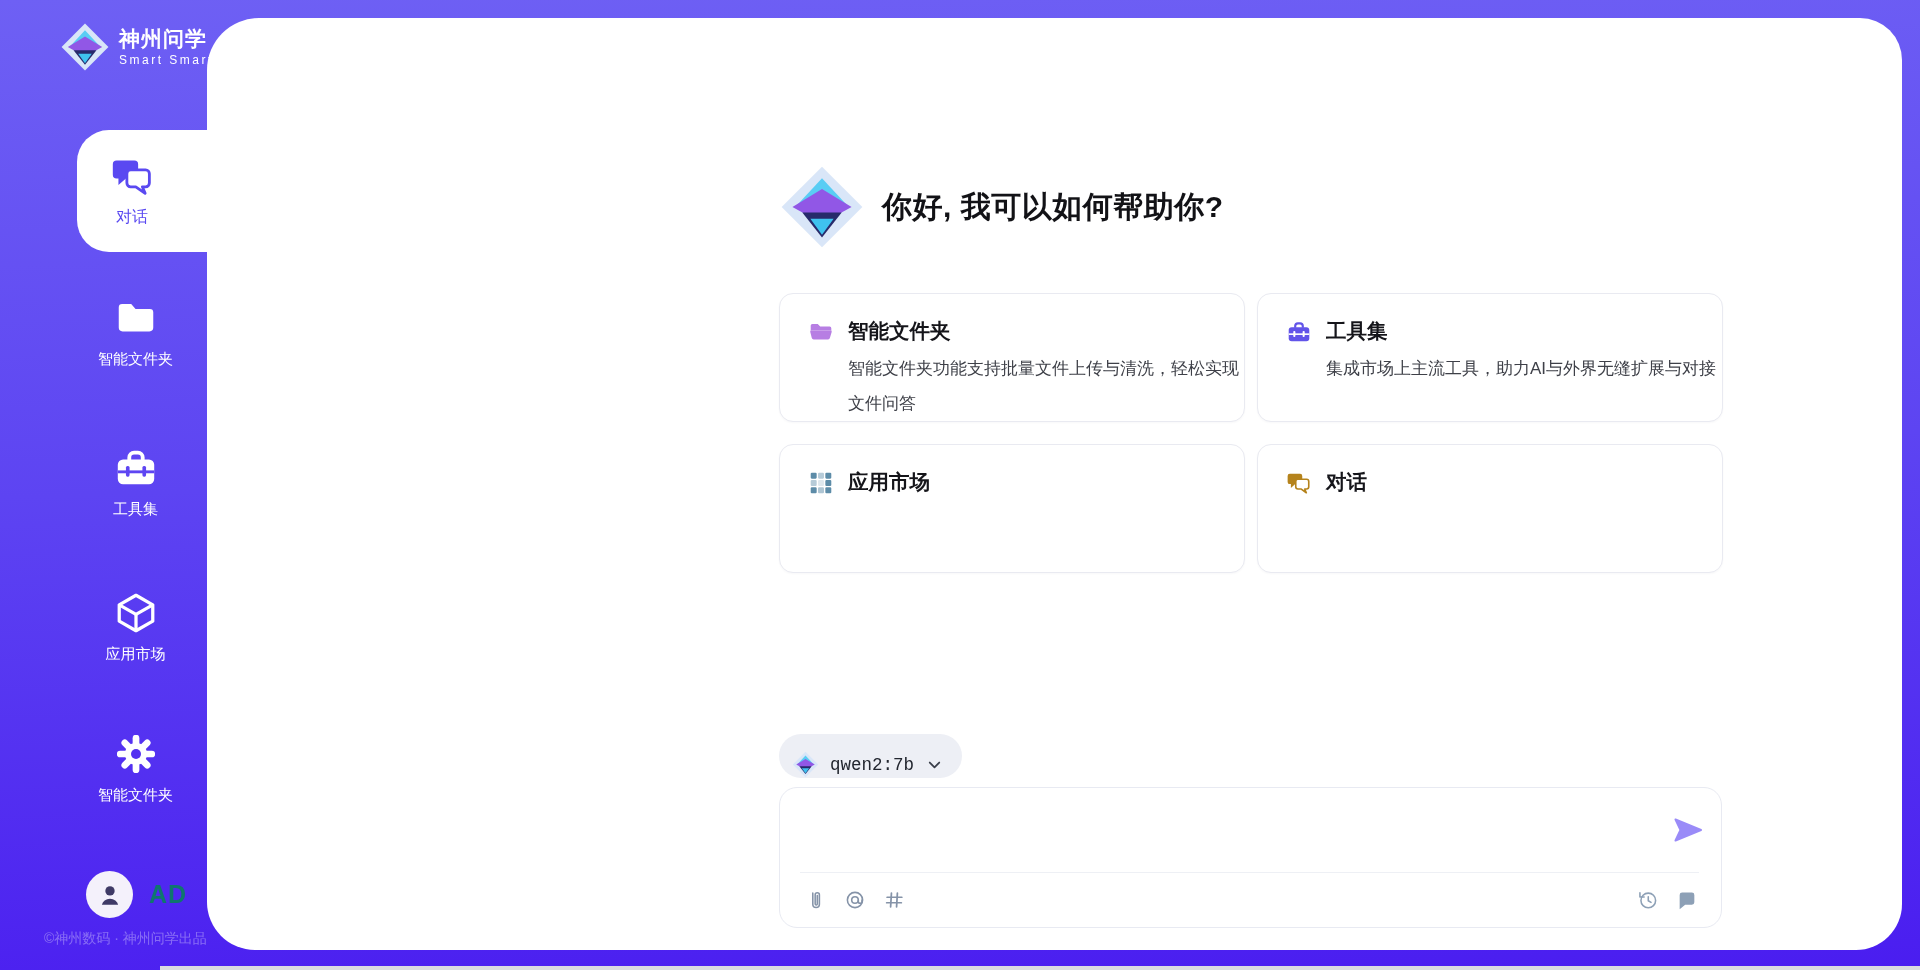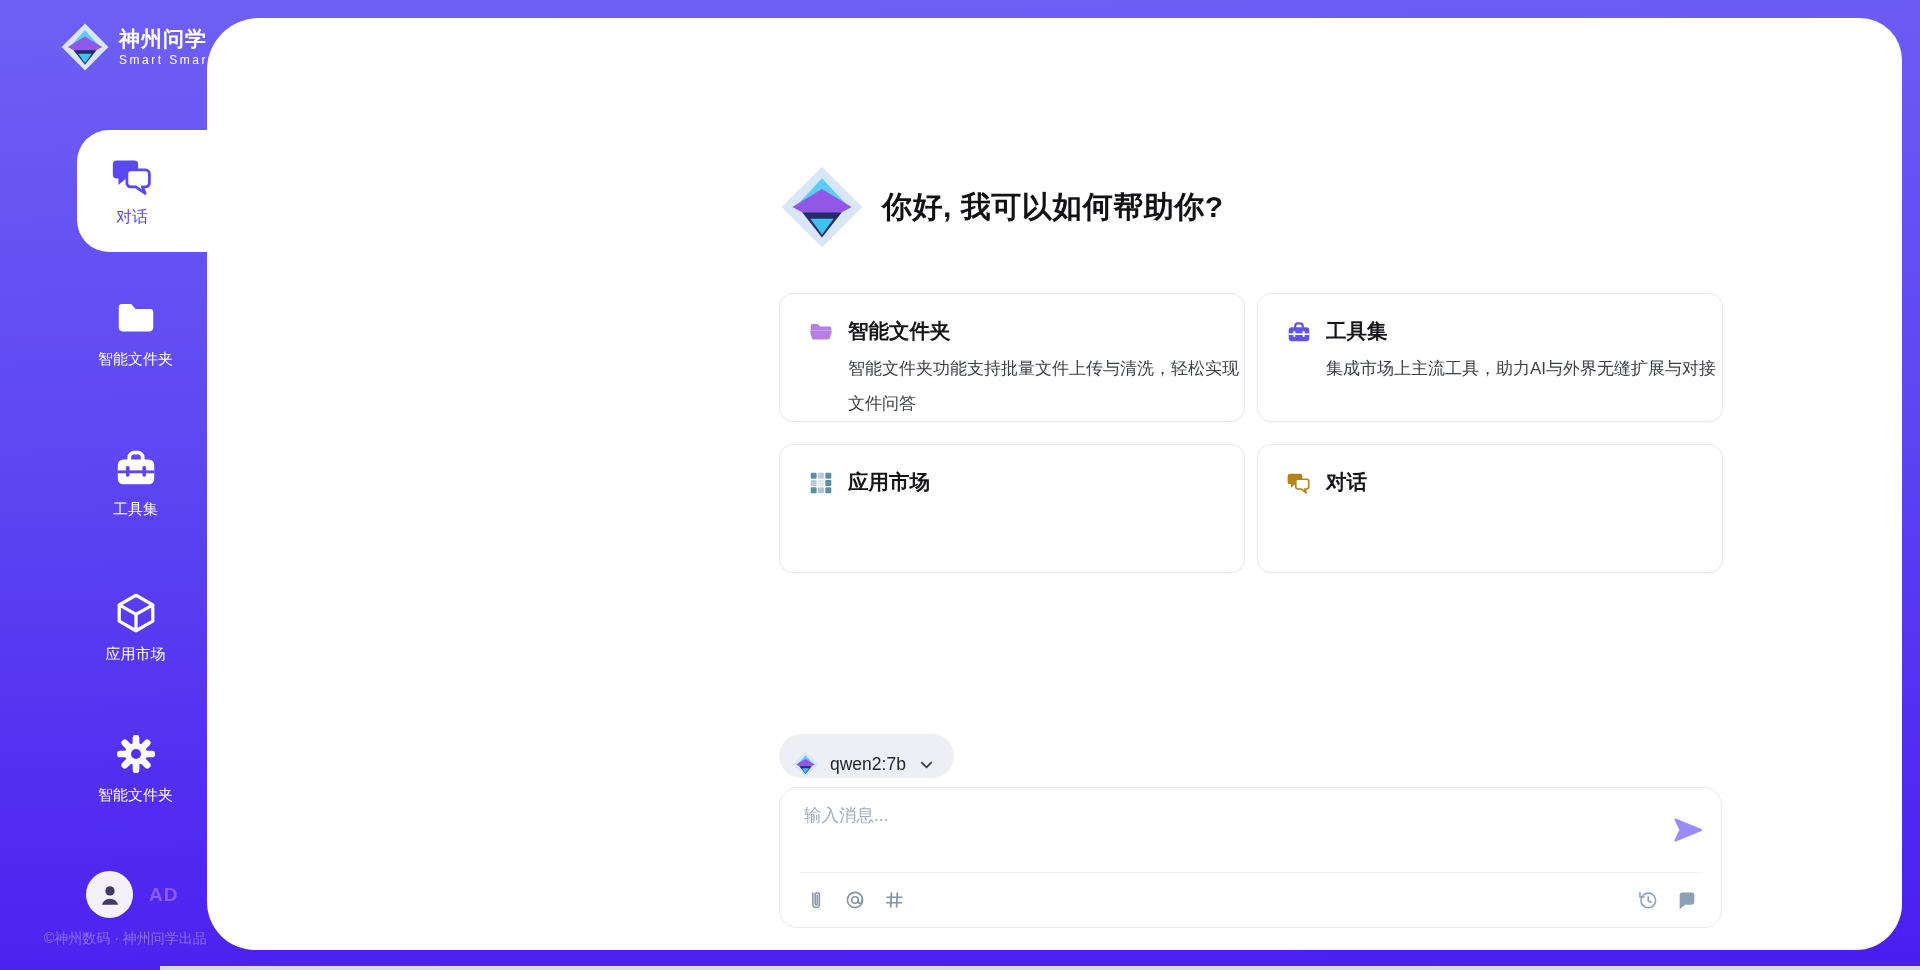--- a/index.html
+++ b/index.html
@@ -47,21 +47,21 @@
     position:absolute; left:0; top:0; width:110px; height:100%;
     display:flex; flex-direction:column; align-items:center; justify-content:center; gap:8px;
     color:#5a49f1;
   }
   .nav-active svg { width:45px; height:45px; }
   .nav-active .nav-label { color:#5a49f1; font-size:16px; }
 
   .user-row { position:absolute; left:54px; top:871px; display:flex; align-items:center; gap:16px; cursor:pointer; }
   .avatar-circle { width:47px; height:47px; border-radius:50%; background:#f4f1fb; display:flex; align-items:center; justify-content:center; }
   .avatar-circle svg { width:26px; height:26px; }
-  .user-initials { color:#8b5cf6; font-size:19px; font-weight:bold; letter-spacing:1px; }
+  .user-initials { color:#0f766e; font-size:25px; font-weight:bold; letter-spacing:1px; }
 
   .sidebar-footer { position:absolute; left:12px; top:930px; width:200px; color:rgba(255,255,255,0.33); font-size:14px; }
 
   
   .greeting { position:absolute; left:572px; top:146px; display:flex; align-items:center; gap:17px; }
   .greeting svg { width:86px; height:86px; }
   .greeting-text { font-size:30px; font-weight:bold; color:#121216; letter-spacing:0.5px; }
 
   
   .cards {
@@ -73,21 +73,21 @@
     box-shadow:0 1px 2px rgba(20,25,50,0.03); cursor:pointer;
   }
   .card-icon { position:absolute; left:28px; top:25px; width:26px; height:26px; }
   .card-icon svg { width:26px; height:26px; display:block; }
   .card-title { position:absolute; left:68px; top:23px; font-size:20.5px; font-weight:bold; color:#15151a; }
   .card-desc { position:absolute; left:68px; top:57px; width:394px; font-size:17px; line-height:35px; color:#3e4048; }
 
   
   .model-pill {
     position:absolute; left:572px; top:716px; height:44px; padding:17px 18px 0 13px;
-    background:#edeff5; border-radius:22px; display:flex; align-items:center; gap:11px; cursor:pointer;
+    background:#edeff5; border-radius:22px; display:flex; align-items:center; gap:11px; cursor:pointer;font-family:Liberation Mono, monospace;
   }
   .model-pill svg.logo { width:27px; height:27px; }
   .model-name { font-size:17.5px; color:#22262f; }
   .model-pill svg.chev { width:19px; height:19px; }
 
   
   .composer {
     position:absolute; left:572px; top:769px; width:943px; height:141px;
     background:#fff; border:1.5px solid #e8eaf2; border-radius:18px;
   }
@@ -197,21 +197,20 @@
       <polygon points="13,27 35,27 24,41" fill="#272a6b"></polygon>
       <polygon points="17.5,30.5 30.5,30.5 24,39.5" fill="#3fc2ef"></polygon>
     </svg>
     <span class="model-name">qwen2:7b</span>
     <svg class="chev" viewBox="0 0 24 24">
       <polyline points="6,9.5 12,15.5 18,9.5" fill="none" stroke="#3a3f4a" stroke-width="2.2" stroke-linecap="round" stroke-linejoin="round"></polyline>
     </svg>
   </div>
 
   <div class="composer">
-    <textarea placeholder="输入消息..." style=""></textarea>
     <div class="send-btn">
       <svg viewBox="0 0 32 32">
         <path d="M3.5 5.5 29 16 3.5 26.5 8.5 16z" fill="currentColor" stroke="currentColor" stroke-width="2" stroke-linejoin="round"></path>
       </svg>
     </div>
     <div class="composer-divider"></div>
     <div class="composer-toolbar">
       <div class="tool-btn">
         <svg viewBox="0 0 24 24">
           <path d="M8.5 4.5v12a3.6 3.6 0 0 0 7.2 0V6.3a2.3 2.3 0 0 0-4.6 0v10a1.15 1.15 0 0 0 2.3 0V7" fill="none" stroke="currentColor" stroke-width="1.7" stroke-linecap="round"></path>

